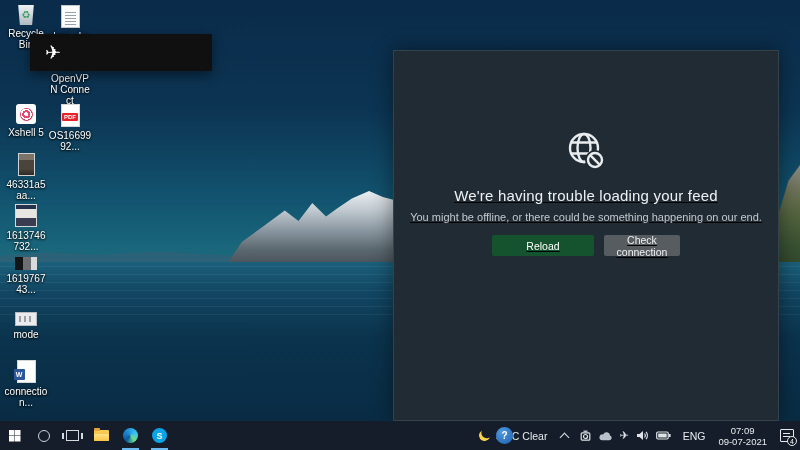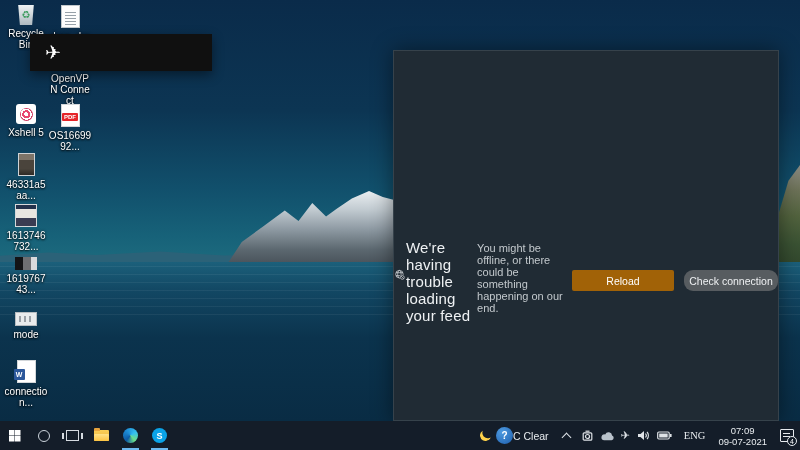--- a/index.html
+++ b/index.html
@@ -77,28 +77,28 @@
 
   
   .toast{position:absolute;left:30px;top:34px;width:182px;height:37px;background:#101010;z-index:30;
     display:flex;align-items:center;box-shadow:0 4px 12px rgba(0,0,0,.45);}
   .toast-plane{font-size:19px;color:#fff;margin-left:15px;line-height:1;}
   .toast-label{font-size:15px;color:#f2f2f2;margin-left:15px;letter-spacing:.2px;}
 
   
   .feed-panel{position:absolute;left:393px;top:50px;width:386px;height:371px;background:#202b34;z-index:20;
     border:1px solid rgba(130,150,160,.22);box-sizing:border-box;box-shadow:0 0 20px rgba(0,0,0,.45);
-    display:flex;flex-direction:row;align-items:center;padding-top:78px;}
+    display:flex;flex-direction:column;align-items:center;padding-top:78px;text-decoration:underline;}
   .feed-title{margin-top:14px;font-size:15px;color:#eef1f3;letter-spacing:.2px;}
   .feed-sub{margin-top:7px;font-size:11px;color:#c3c9cd;}
   .feed-buttons{margin-top:12px;display:flex;gap:10px;}
   .btn{height:21px;border:none;border-radius:2px;font-size:10.5px;font-family:inherit;color:#fff;
     display:flex;align-items:center;justify-content:center;cursor:pointer;padding:0;}
-  .btn-reload{width:102px;background:#a16207;}
-  .btn-check{width:94px;background:#575c60;color:#eef0f2;border-radius:9px;}
+  .btn-reload{width:102px;background:#14532d;}
+  .btn-check{width:76px;background:#575c60;color:#eef0f2;}
 
   
   .taskbar{position:absolute;left:0;bottom:0;width:800px;height:29px;background:#141d29;z-index:40;
     display:flex;align-items:center;}
   .tb-btn{width:29px;height:29px;display:flex;align-items:center;justify-content:center;position:relative;cursor:pointer;}
   .tb-btn.active::after{content:"";position:absolute;bottom:0;left:6px;right:6px;height:2px;background:#6cb9f0;}
   .win-logo{width:12px;height:12px;
     background:linear-gradient(#fff,#fff) 0 0/5.5px 5.5px no-repeat,
                linear-gradient(#fff,#fff) 6.5px 0/5.5px 5.5px no-repeat,
                linear-gradient(#fff,#fff) 0 6.5px/5.5px 5.5px no-repeat,
@@ -123,21 +123,21 @@
 
   .tb-right{margin-left:auto;display:flex;align-items:center;height:29px;padding-right:3px;color:#e8ecef;}
   .weather{display:flex;align-items:center;gap:6px;padding:0 6px;height:29px;cursor:pointer;}
   .moon{width:11px;height:11px;border-radius:50%;box-shadow:inset 3px -2px 0 0 #ffd24a;transform:rotate(-15deg);}
   .weather-label{font-size:10.5px;white-space:nowrap;}
   .chevron{width:6px;height:6px;border-left:1.6px solid #dfe4e9;border-top:1.6px solid #dfe4e9;
     transform:rotate(45deg);margin:3px 7px 0 8px;cursor:pointer;}
   .tray{display:flex;align-items:center;gap:7px;margin:0 5px;}
   .tray-ic{display:flex;align-items:center;justify-content:center;cursor:pointer;}
   .plane-glyph{font-size:11px;color:#dfe3e7;line-height:1;}
-  .lang{font-size:10.5px;margin:0 7px;cursor:pointer;font-family:Liberation Serif, serif;}
+  .lang{font-size:10.5px;margin:0 7px;cursor:pointer;}
   .clock{font-size:9.5px;line-height:11px;text-align:center;margin:0 6px;cursor:pointer;white-space:nowrap;}
   .action{position:relative;width:20px;height:29px;display:flex;align-items:center;justify-content:center;margin-left:4px;cursor:pointer;}
   .action-sq{width:12px;height:11px;border:1.2px solid #e6eaee;border-radius:1px;position:relative;}
   .action-sq::before{content:"";position:absolute;left:2px;top:3px;width:7px;height:1px;background:#e6eaee;box-shadow:0 3px 0 #e6eaee;}
   .badge{position:absolute;right:0;bottom:4px;width:10px;height:10px;border-radius:50%;background:#101a26;
     border:1px solid #e6eaee;color:#fff;font-size:7px;display:flex;align-items:center;justify-content:center;box-sizing:border-box;}
 </style>
 </head>
 <body>
 

